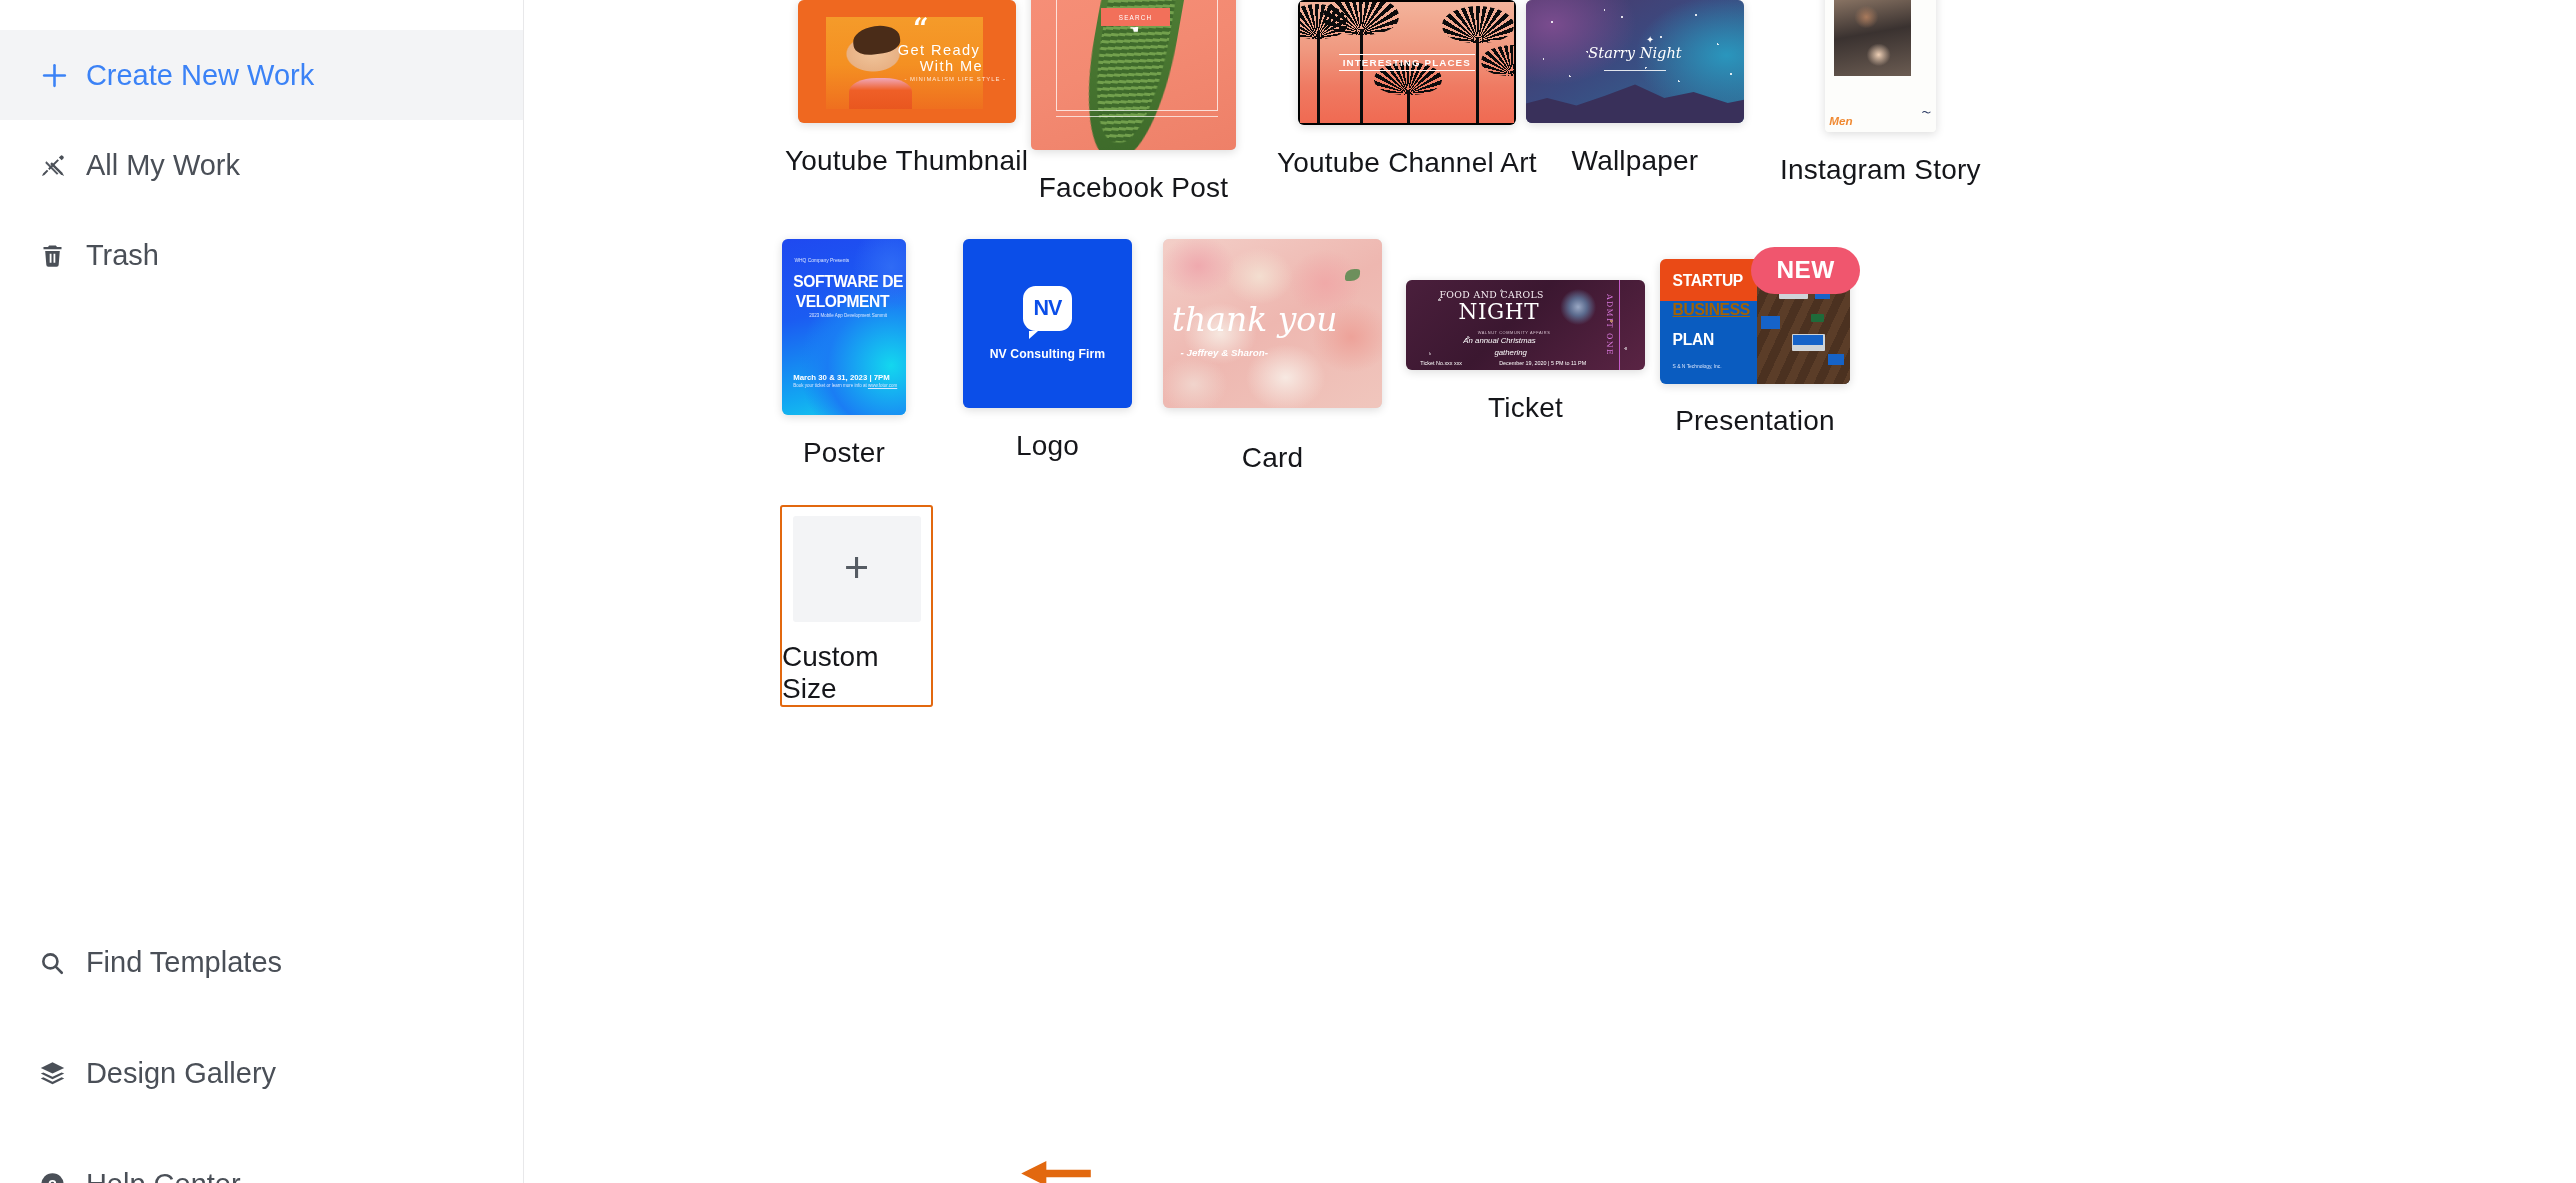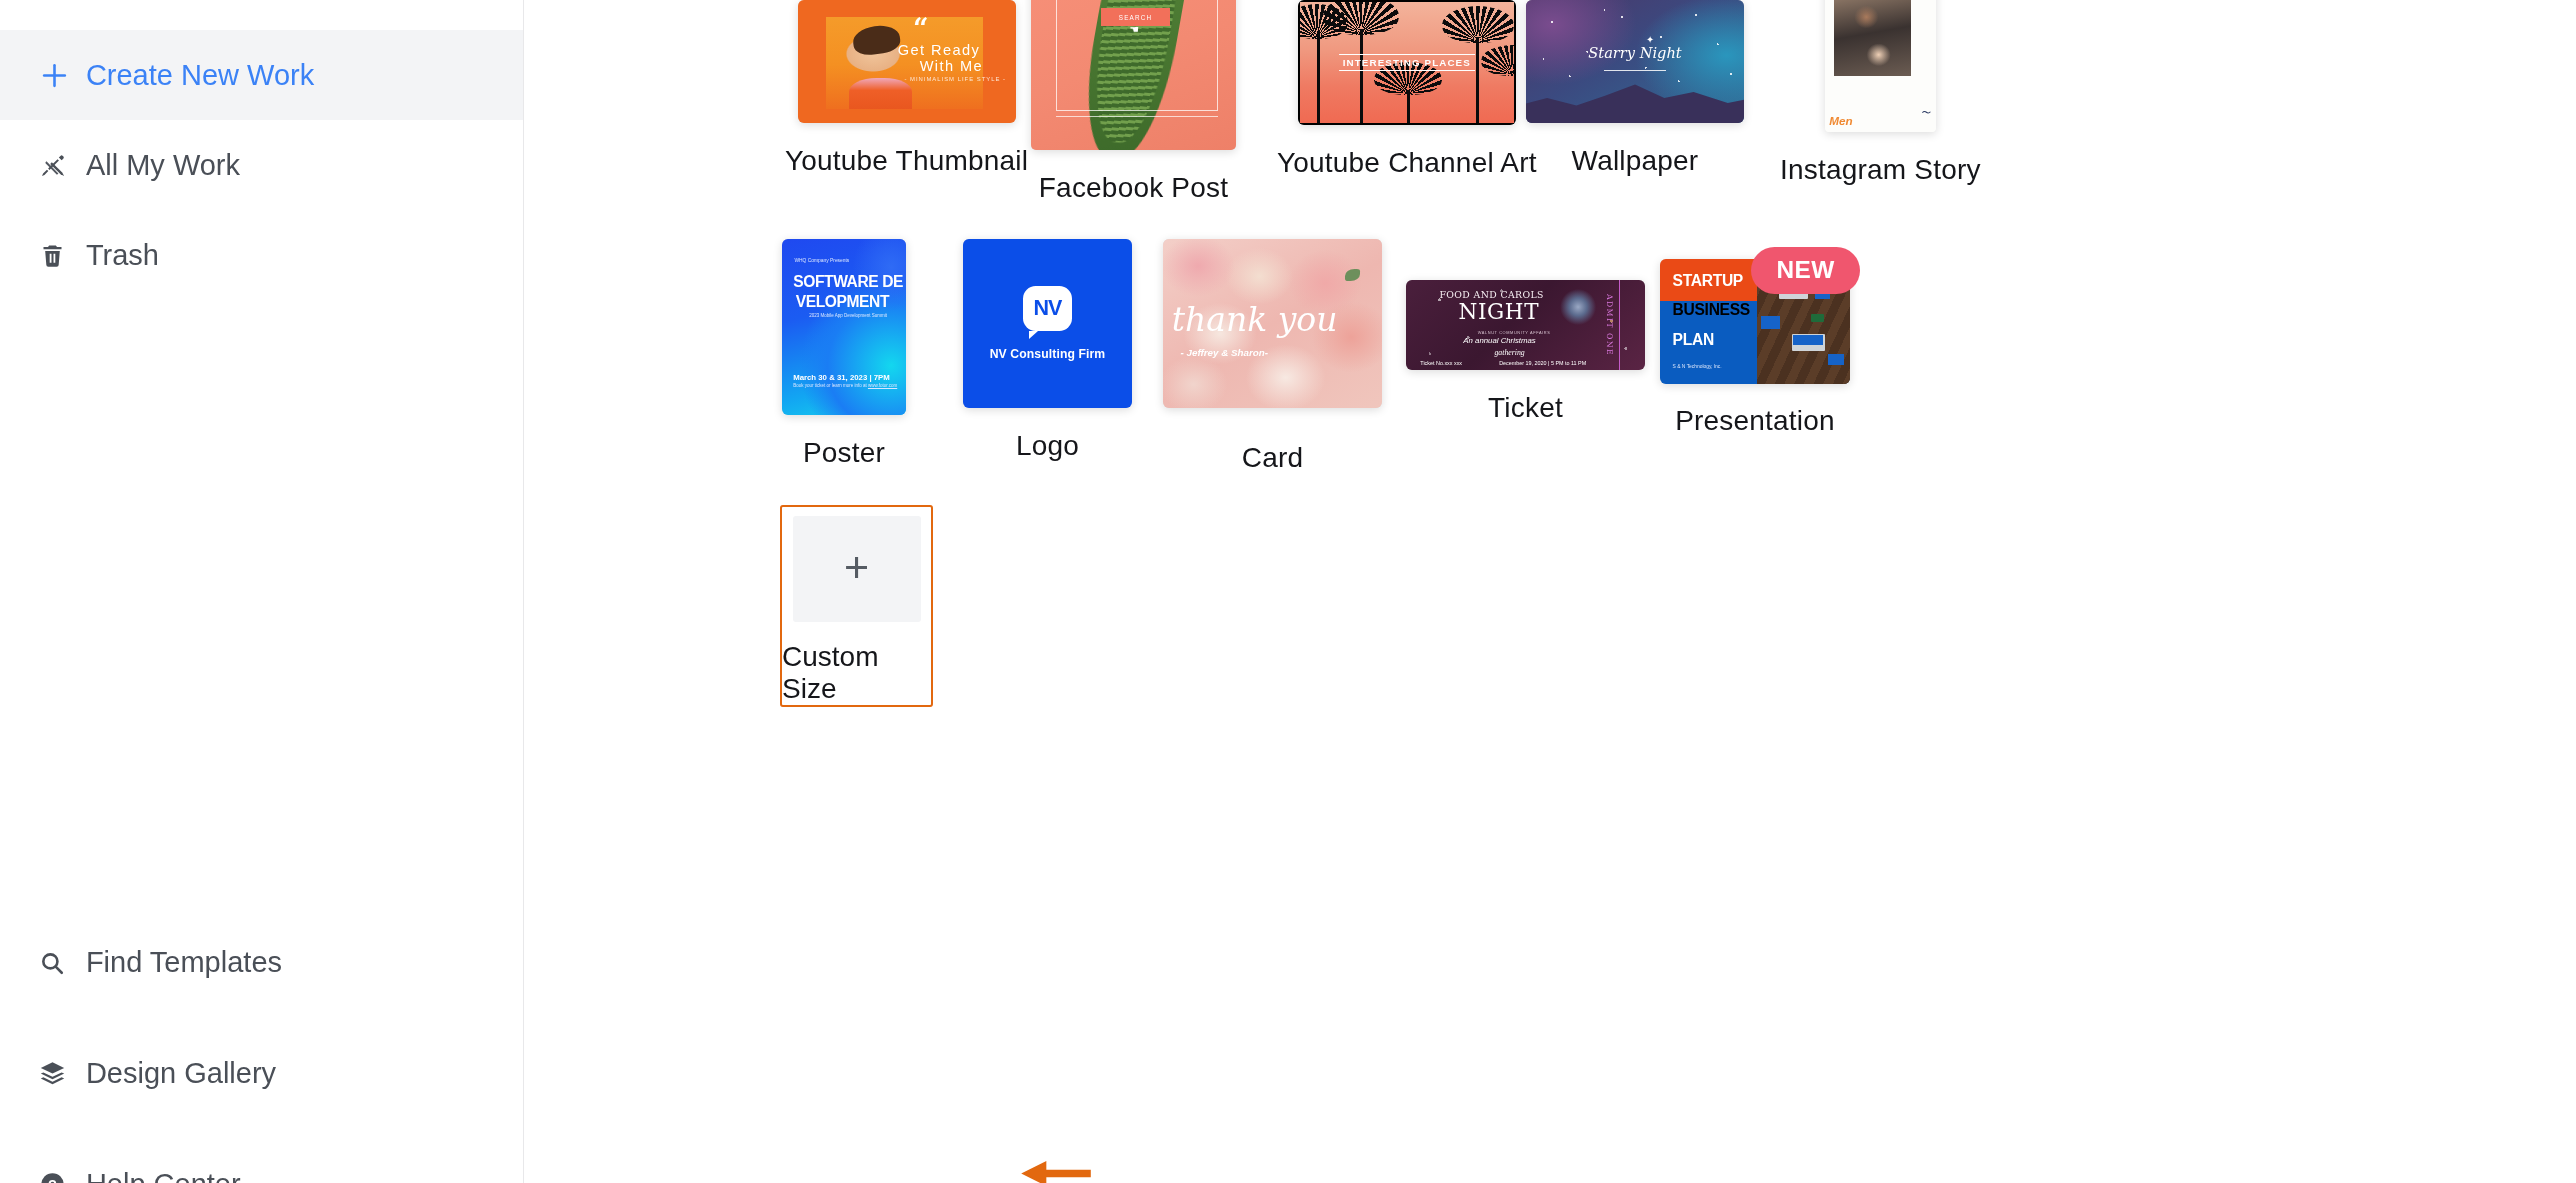--- a/index.html
+++ b/index.html
@@ -244,37 +244,37 @@
       radial-gradient(1.4px 1.4px at 40% 12%,rgba(255,255,255,.45) 99%,transparent),
       radial-gradient(1.4px 1.4px at 86% 46%,rgba(255,200,120,.6) 99%,transparent),
       radial-gradient(1.4px 1.4px at 92% 76%,rgba(255,255,255,.5) 99%,transparent),
       radial-gradient(1.4px 1.4px at 10% 82%,rgba(255,255,255,.4) 99%,transparent);}
   .tk-h1{position:absolute;left:14%;top:10%;color:#f6eef2;font-size:9.3px;letter-spacing:0.4px;
     font-family:"DejaVu Serif", serif; white-space:nowrap;}
   .tk-h2{position:absolute;left:22%;top:21%;color:#fff;font-size:21.5px;letter-spacing:0.6px;
     font-family:"DejaVu Serif", serif; white-space:nowrap;}
   .tk-sm{position:absolute;left:30%;top:55%;color:#d7c3d0;font-size:3.9px;letter-spacing:0.6px;white-space:nowrap;}
   .tk-s1{position:absolute;left:24%;top:62%;color:#fff;font-size:7.8px;font-style:italic;white-space:nowrap;}
-  .tk-s2{position:absolute;left:37%;top:76%;color:#fff;font-size:7.8px;font-style:italic;white-space:nowrap;font-family:Liberation Serif, serif;}
+  .tk-s2{position:absolute;left:37%;top:76%;color:#fff;font-size:7.8px;font-style:italic;white-space:nowrap;}
   .tk-no{position:absolute;left:6%;bottom:4%;color:#fff;font-size:5.4px;white-space:nowrap;}
   .tk-dt{position:absolute;left:39%;bottom:4%;color:#fff;font-size:5.4px;white-space:nowrap;}
   .tk-sep{position:absolute;right:10.5%;top:0;bottom:0;width:1px;background:#c45cc8;}
   .tk-admit{position:absolute;right:2%;top:50%;transform:translateY(-50%) rotate(90deg);
     color:#d978dd;font-size:7.8px;letter-spacing:1.4px;white-space:nowrap;
     font-family:"DejaVu Serif", serif;}
 
   
   #t-pres { left: 1136px; top: 19.5px; }
   #t-pres .thumb { width:190px; height:125px; }
   .pr-bg{width:100%;height:100%;display:flex;}
   .pr-l{width:51%;height:100%;position:relative;}
   .pr-or{position:absolute;left:0;top:0;width:100%;height:34%;background:#ea4a16;}
   .pr-bl{position:absolute;left:0;top:34%;width:100%;height:66%;background:#0a5cc0;}
   .pr-w1{position:absolute;left:13%;top:11%;color:#fff;font-size:15.6px;font-weight:bold;letter-spacing:-0.3px;z-index:2;}
-  .pr-w2{position:absolute;left:13%;top:34%;color:#000000;font-size:15.6px;font-weight:bold;letter-spacing:-0.3px;z-index:2;}
+  .pr-w2{position:absolute;left:13%;top:34%;color:#a16207;font-size:15.6px;font-weight:bold;letter-spacing:-0.3px;z-index:2;text-decoration:underline;}
   .pr-w3{position:absolute;left:13%;top:58%;color:#fff;font-size:15.6px;font-weight:bold;letter-spacing:-0.3px;z-index:2;}
   .pr-w4{position:absolute;left:13%;top:84%;color:#dbe6fb;font-size:4.9px;z-index:2;white-space:nowrap;}
   .pr-r{width:49%;height:100%;position:relative;overflow:hidden;background:#0a0a0a;}
   .pr-desk{position:absolute;left:0;top:14%;width:100%;height:86%;
     background:repeating-linear-gradient(115deg,#5b3d28 0 8.8px,#4b3120 8.8px 17.6px);}
   .pr-lap{position:absolute;background:#cfd4d8;border-radius:1px;}
   .pr-scr{position:absolute;background:#1663c8;}
   #pres-badge { right:-9.8px; top:-11.7px; }
 
   

